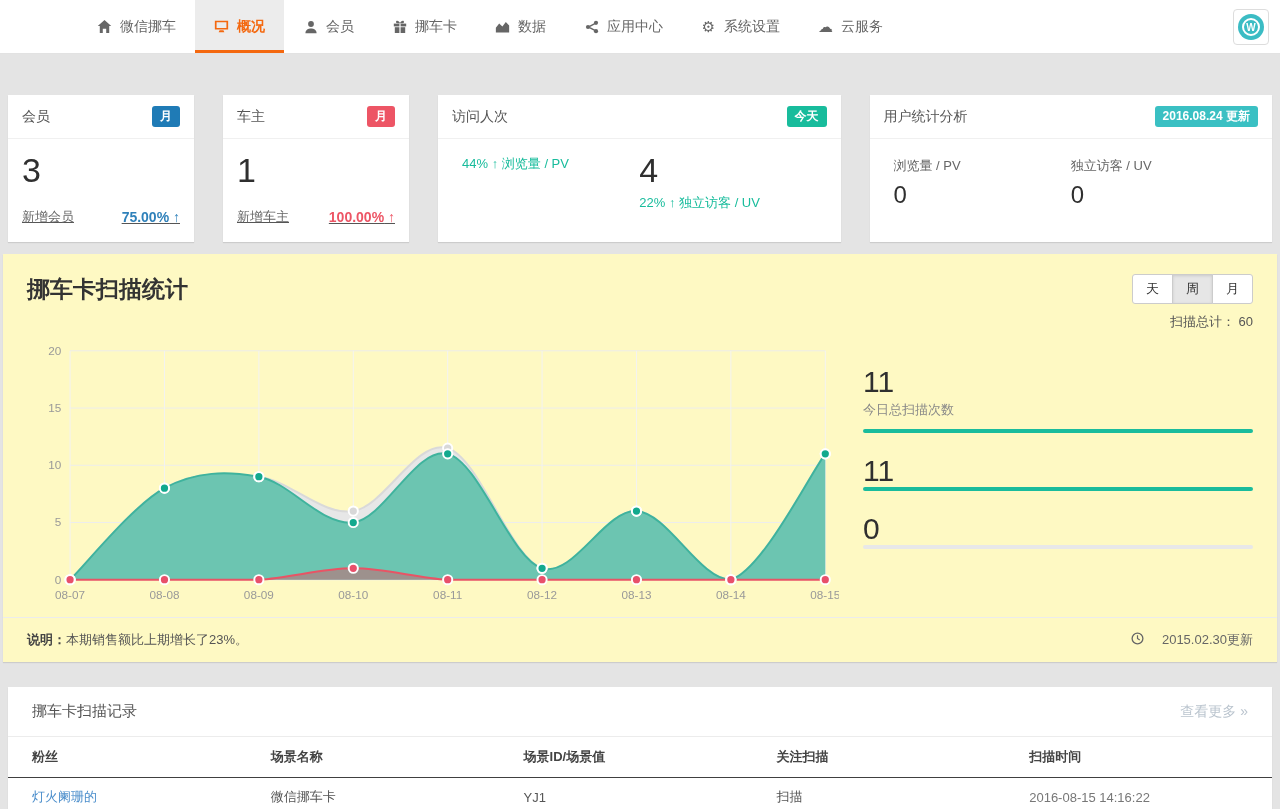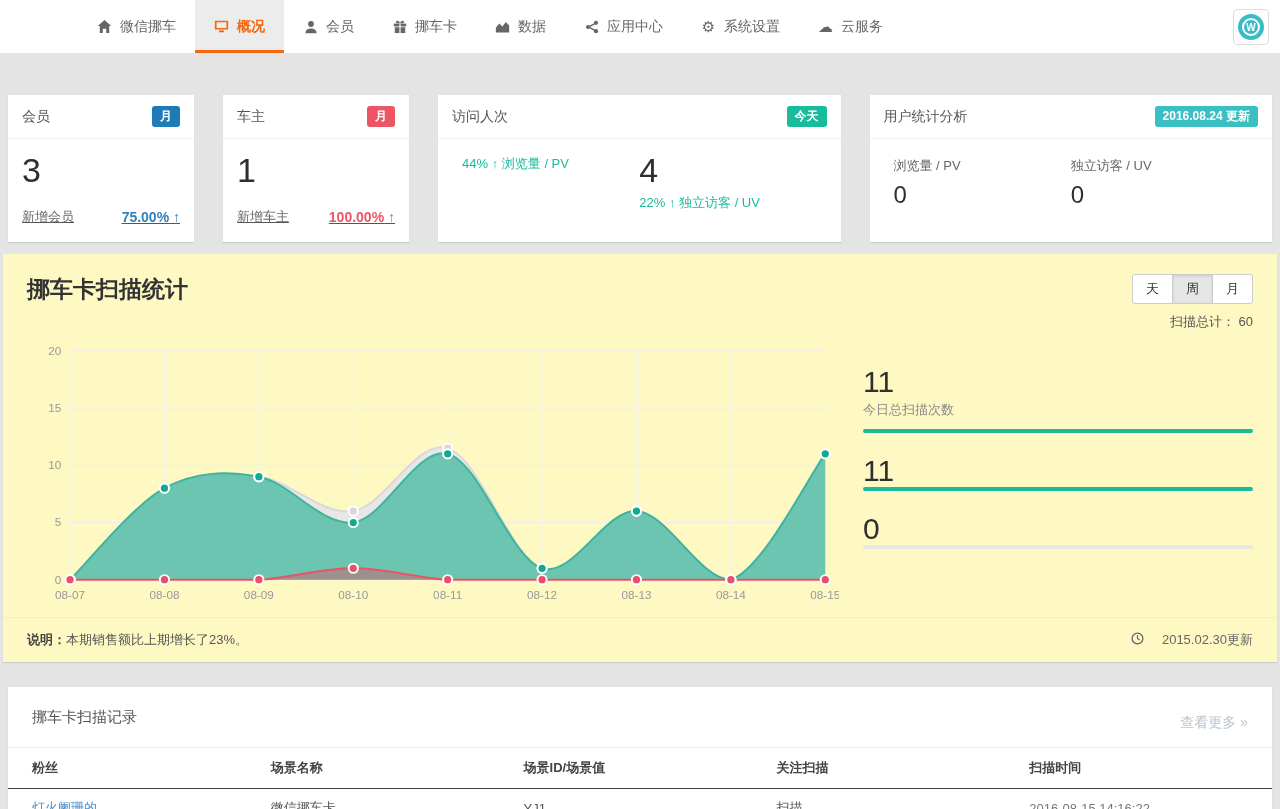--- a/index.html
+++ b/index.html
@@ -64,21 +64,21 @@
   .stat-bar { height:4px; border-radius:2px; }
   .panel-foot { display:flex; justify-content:space-between; align-items:center; border-top:1px solid #ececec; padding:13px 24px; margin-top:4px; font-size:13px; color:#555; }
   .note b { color:#444; }
   .updated { display:flex; align-items:center; gap:18px; color:#666; }
   .updated svg { stroke:#666; }
 
   
   .records { margin:25px 8px 0; background:#fff; box-shadow:0 1px 1px rgba(0,0,0,.1); }
   .records-head { display:flex; justify-content:space-between; align-items:center; padding:15px 24px; border-bottom:1px solid #ececec; }
   .records-title { font-size:15px; color:#555; }
-  .more-link { font-size:14px; color:#bac4ce; text-decoration:none; cursor:pointer;margin-top:12px; }
+  .more-link { font-size:14px; color:#bac4ce; text-decoration:none; cursor:pointer; }
   table { width:100%; border-collapse:collapse; font-size:13px; }
   th { text-align:left; font-weight:bold; color:#444; padding:11px 10px; border-bottom:1px solid #404040; width:20%; }
   td { text-align:left; color:#555; padding:10px 10px; border-bottom:1px solid #efefef; }
   th:first-child, td:first-child { padding-left:24px; }
   .fan-link { color:#4d8fcc; text-decoration:none; cursor:pointer; }
   .t-time { color:#777; }
 </style>
 </head>
 <body>
 

